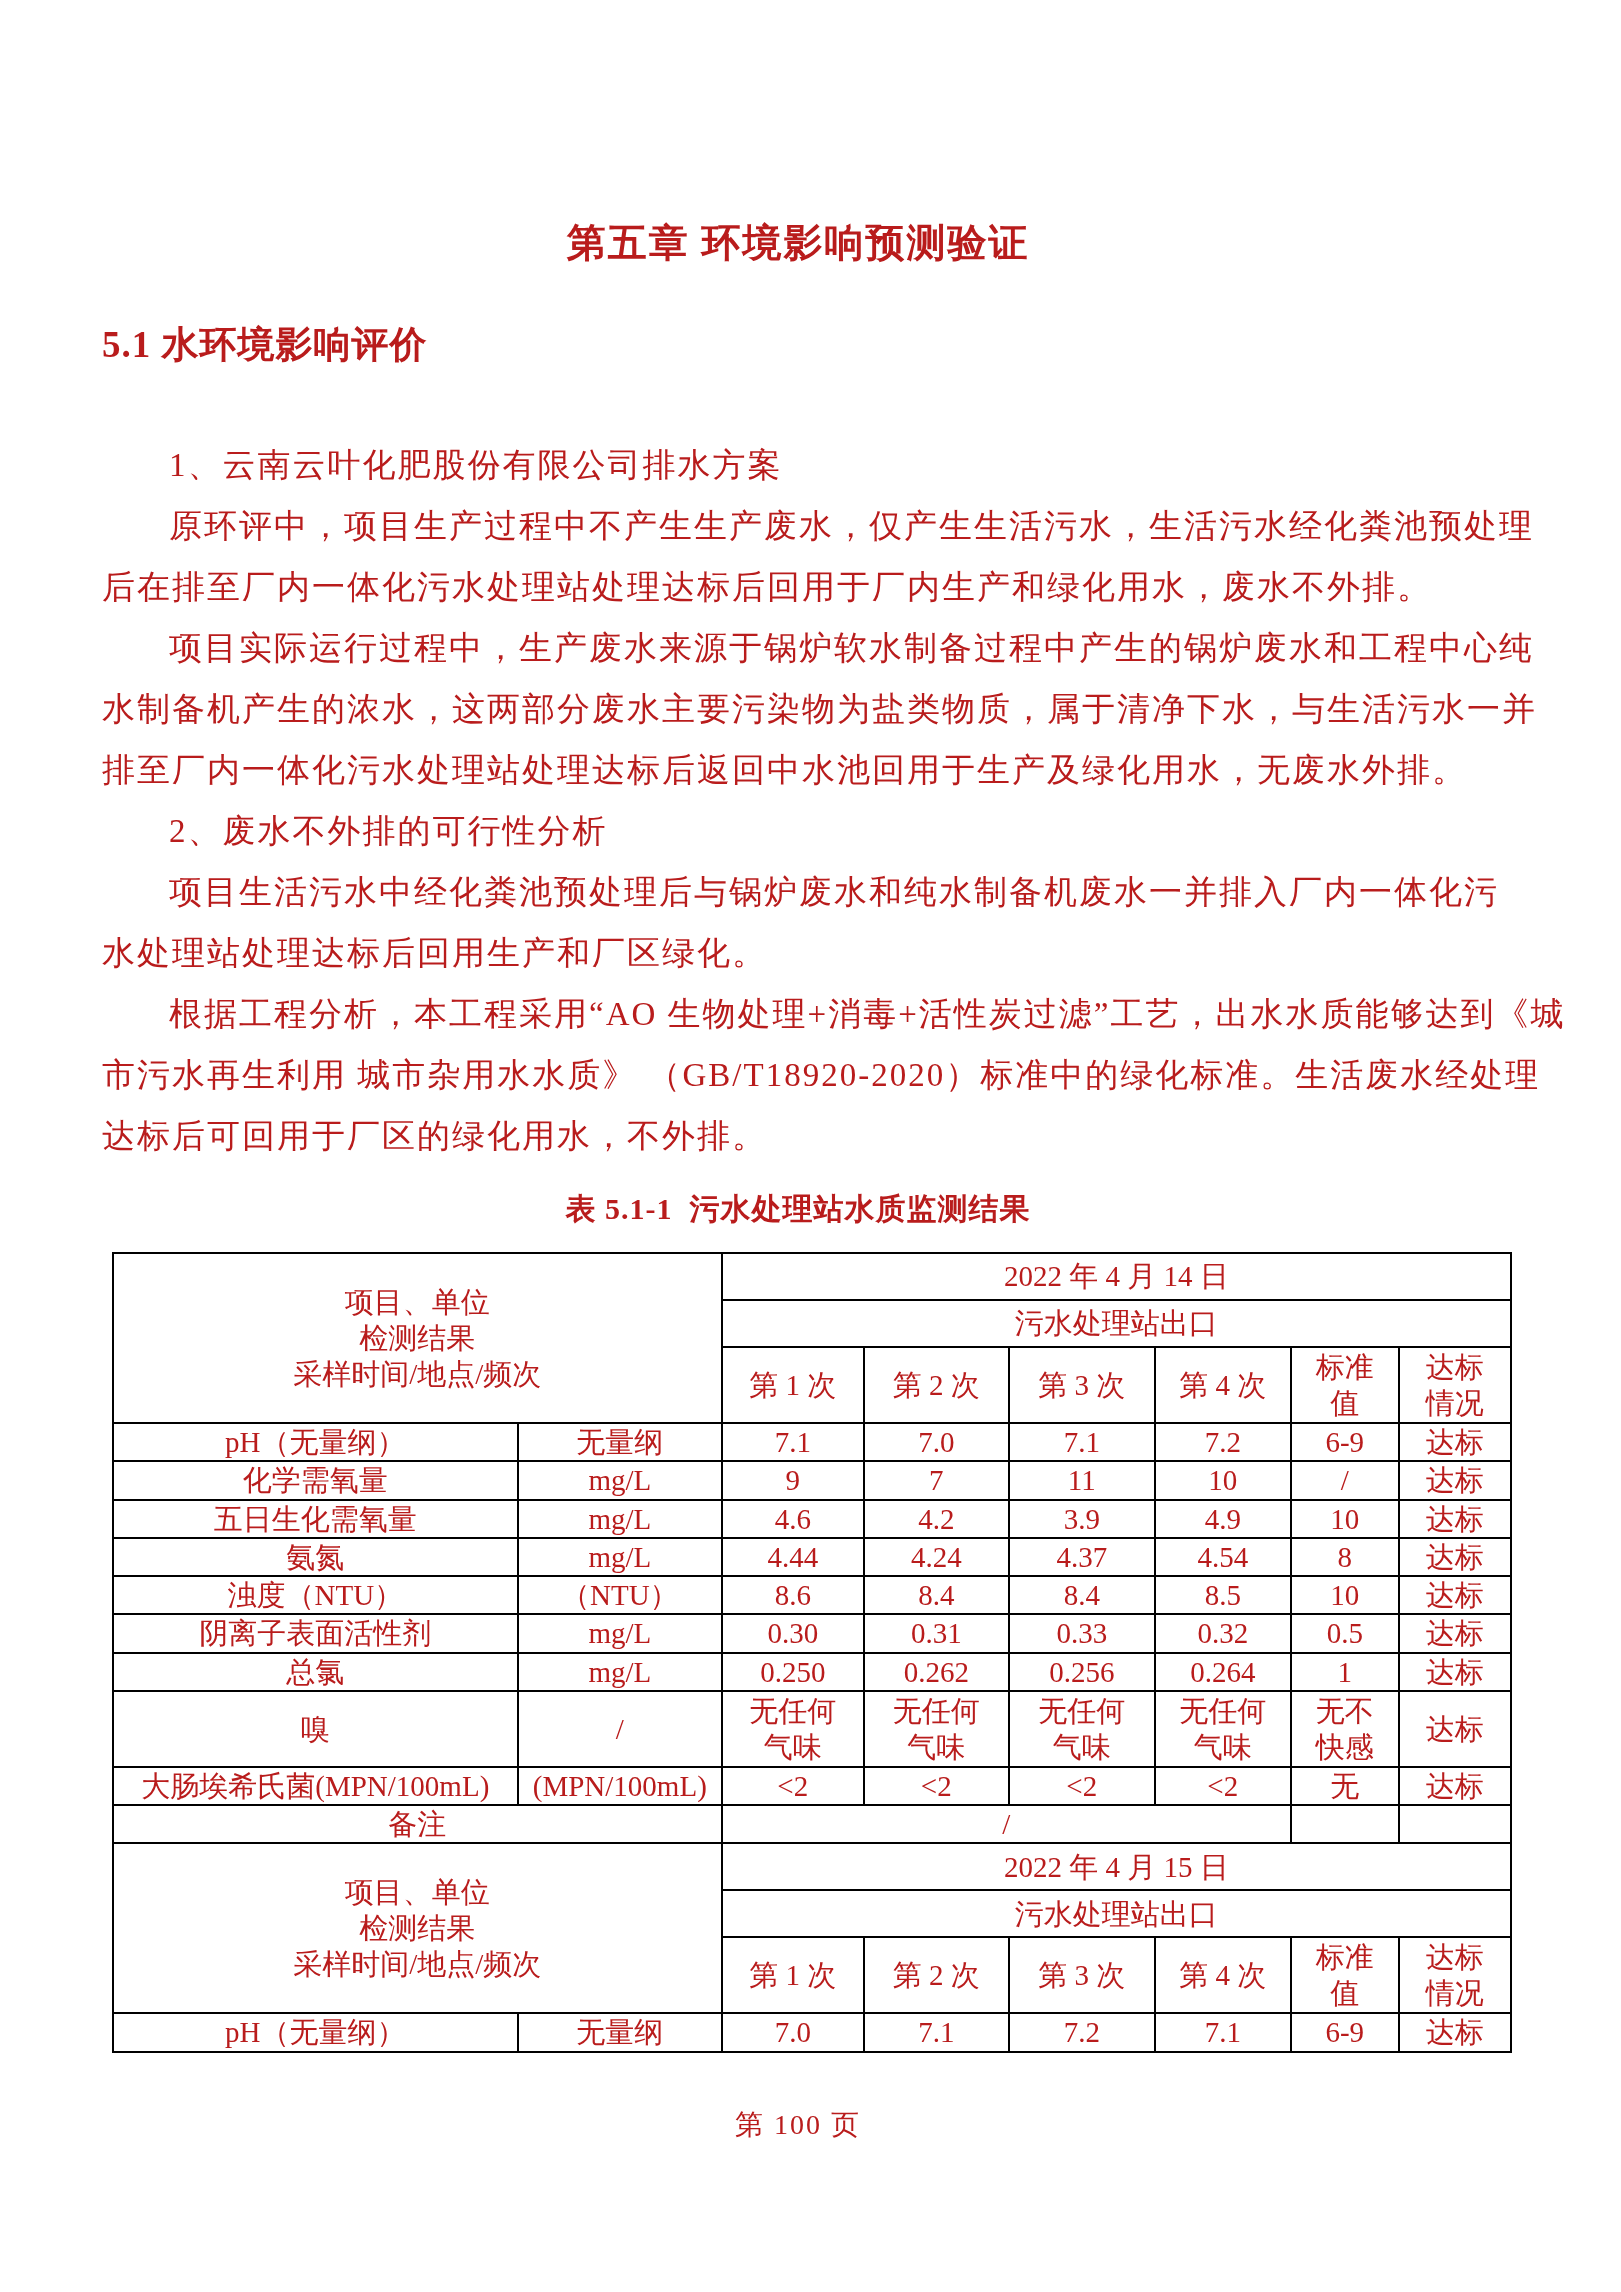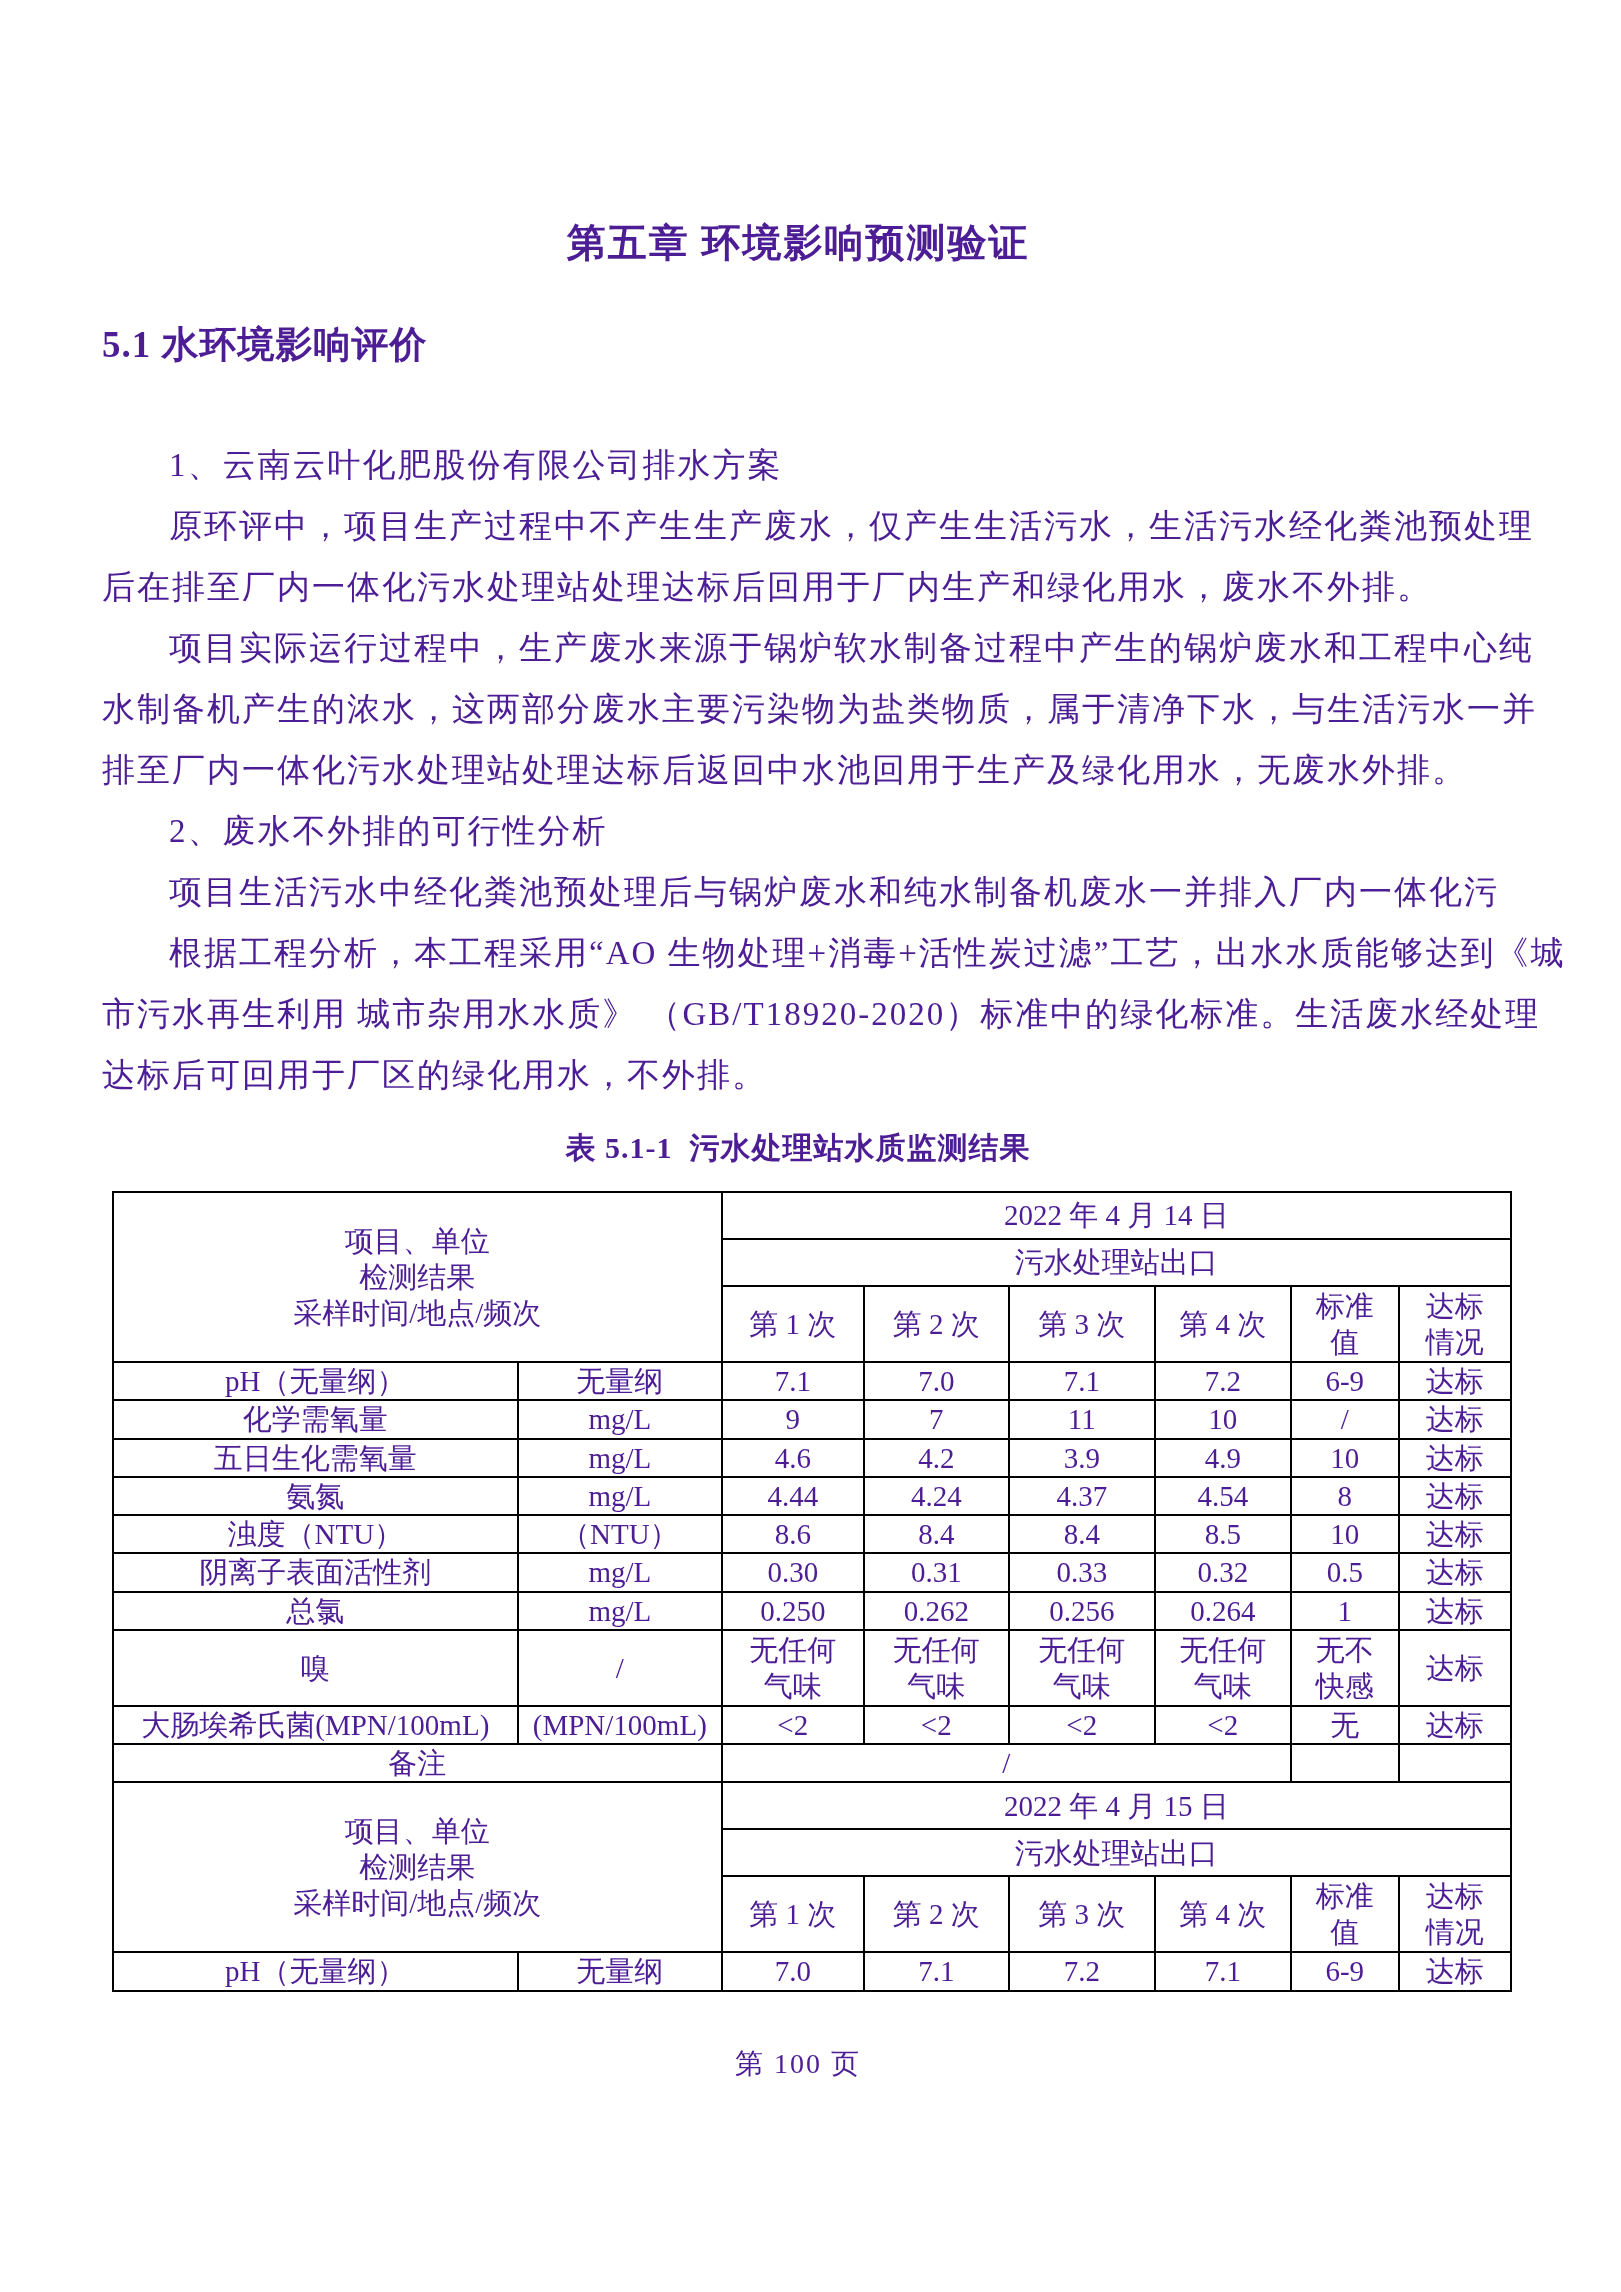--- a/index.html
+++ b/index.html
@@ -1,17 +1,17 @@
 <!DOCTYPE html>
 <html><head>
 <meta charset="utf-8">
 <style>
   html,body{margin:0;padding:0;background:#888;}
   .page{
-    width:1621px;height:2293px;background:#ffffff;color:#4c1d95;
+    width:1621px;height:2293px;background:#ffffff;color:#b91c1c;
     position:relative;margin:0 auto;overflow:hidden;
     font-family:"Liberation Serif","DejaVu Serif",serif;
   }
   .content{padding:0 127px 0 102px;}
   .chapter-title{
     margin-top:221px;text-align:center;font-size:39px;font-weight:bold;
     line-height:1.15;letter-spacing:2px;
   }
   .section-title{
     margin-top:59px;font-size:37px;font-weight:bold;line-height:1.1;letter-spacing:1px;
@@ -65,20 +65,21 @@
 
     <div class="paragraphs" id="paragraphs">
         <div class="para indent">1、云南云叶化肥股份有限公司排水方案</div>
         <div class="para indent">原环评中，项目生产过程中不产生生产废水，仅产生生活污水，生活污水经化粪池预处理</div>
         <div class="para">后在排至厂内一体化污水处理站处理达标后回用于厂内生产和绿化用水，废水不外排。</div>
         <div class="para indent">项目实际运行过程中，生产废水来源于锅炉软水制备过程中产生的锅炉废水和工程中心纯</div>
         <div class="para">水制备机产生的浓水，这两部分废水主要污染物为盐类物质，属于清净下水，与生活污水一并</div>
         <div class="para">排至厂内一体化污水处理站处理达标后返回中水池回用于生产及绿化用水，无废水外排。</div>
         <div class="para indent">2、废水不外排的可行性分析</div>
         <div class="para indent">项目生活污水中经化粪池预处理后与锅炉废水和纯水制备机废水一并排入厂内一体化污</div>
+        <div class="para">水处理站处理达标后回用生产和厂区绿化。</div>
         <div class="para indent">根据工程分析，本工程采用“AO 生物处理+消毒+活性炭过滤”工艺，出水水质能够达到《城</div>
         <div class="para">市污水再生利用 城市杂用水水质》 （GB/T18920-2020）标准中的绿化标准。生活废水经处理</div>
         <div class="para">达标后可回用于厂区的绿化用水，不外排。</div>
       </div>
 
     <div class="table-caption">表 5.1-1  污水处理站水质监测结果</div>
 
     <table class="monitor" id="monitor-table">
       <colgroup>
         <col style="width:405px">

